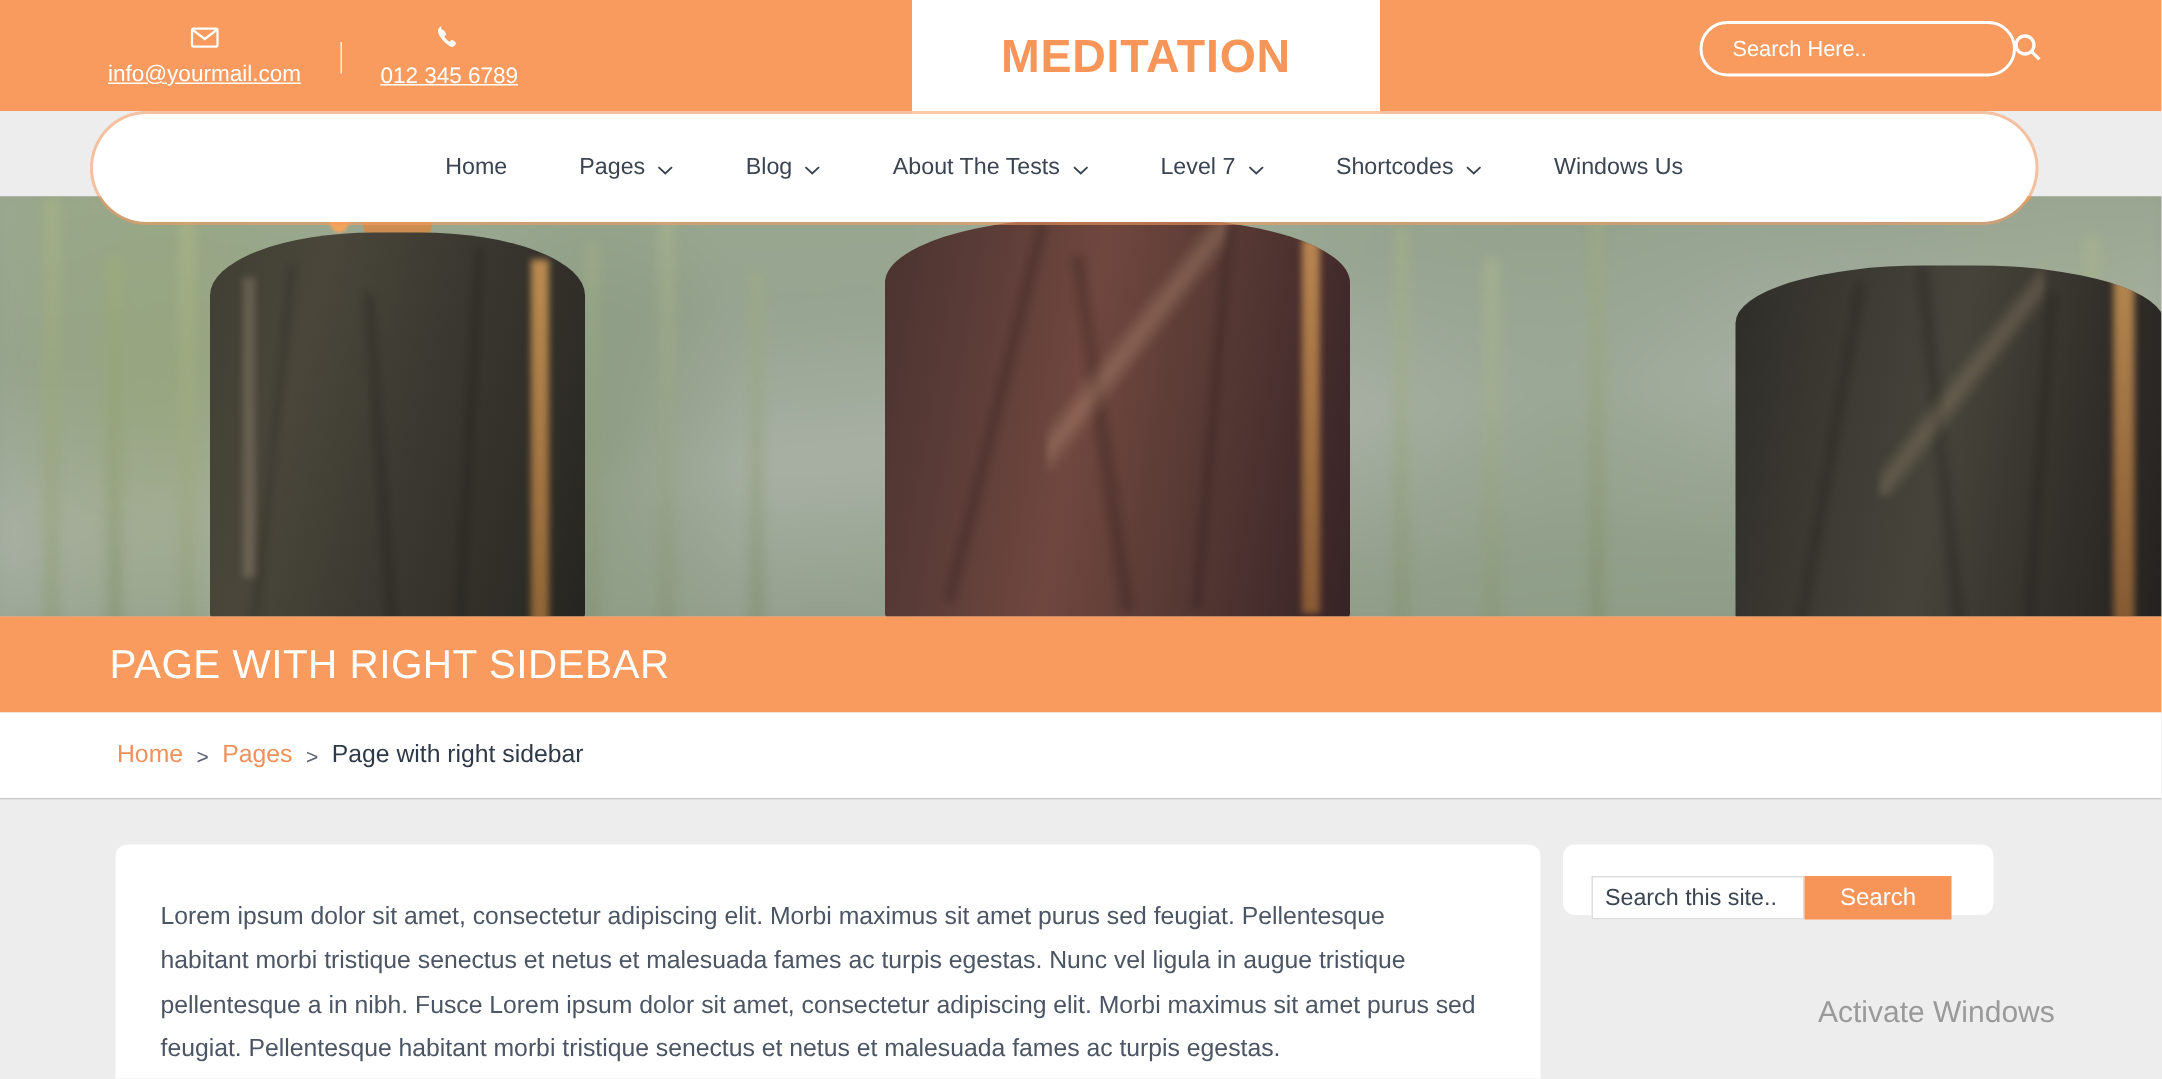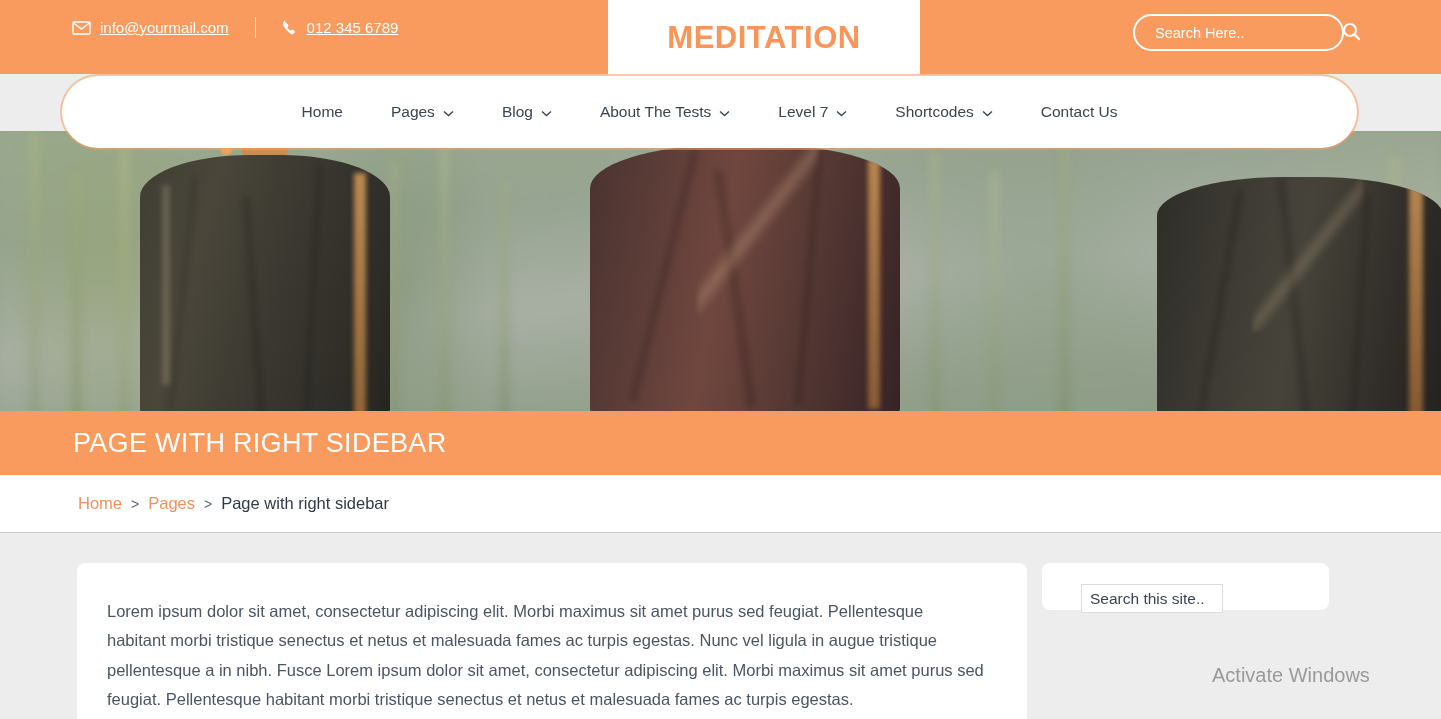--- a/index.html
+++ b/index.html
@@ -31,20 +31,21 @@
     gap: 0px;
     color: #ffffff;
     font-size: 15px;
   }
   .contact-item {
     display: flex;
     align-items: center;
     gap: 9px;
     color: #fff;
     white-space: nowrap;
+    flex-direction: column;
   }
   .contact-item .glyph { display: flex; align-items: center; }
   .contact-sep {
     width: 1px;
     height: 21px;
     background: rgba(255,255,255,.85);
     margin: 0 26px;
   }
 
   
@@ -262,21 +263,21 @@
     top: 30px; left: 1042px;
     width: 287px;
   }
   .widget {
     background: #ffffff;
     border-radius: 8px;
     padding: 22px 20px;
     margin-bottom: 17px;
   }
   .search-widget { display: flex; align-items: stretch; height: 47px; padding: 21px 19px; }
-  .search-widget-inner { display: flex; height: 29px; width: 100%; margin-left: 20px; }
+  .search-widget-inner { display: flex; height: 29px; width: 100%; }
   .site-search-input {
     width: 142px;
     border: 1px solid #dddddd;
     outline: none;
     background: #fff;
     font-family: "Liberation Sans", sans-serif;
     font-size: 15.5px;
     color: #3b4450;
     padding: 0 8px;
   }
@@ -455,21 +456,21 @@
     </li>
     <li class="nav-item">
       <span>Shortcodes</span>
       <span class="chev">
         <svg width="11" height="7" viewBox="0 0 11 7" fill="none" stroke="#3b4450" stroke-width="1.3">
             <path d="M1 1.4 L5.5 5.6 L10 1.4"></path>
           </svg>
       </span>
     </li>
     <li class="nav-item">
-      <span>Contact Us</span>
+      <span>Windows Us</span>
     </li>
   </ul>
 </nav>
 
 <div class="title-banner">
   <h1>PAGE WITH RIGHT SIDEBAR</h1>
 </div>
 
 <div class="crumb-bar">
   <div class="crumb">
@@ -485,20 +486,21 @@
 
   <div class="content-card">
     <p>Lorem ipsum dolor sit amet, consectetur adipiscing elit. Morbi maximus sit amet purus sed feugiat. Pellentesque habitant morbi tristique senectus et netus et malesuada fames ac turpis egestas. Nunc vel ligula in augue tristique pellentesque a in nibh. Fusce Lorem ipsum dolor sit amet, consectetur adipiscing elit. Morbi maximus sit amet purus sed feugiat. Pellentesque habitant morbi tristique senectus et netus et malesuada fames ac turpis egestas.</p>
   </div>
 
   <aside class="sidebar">
 
     <div class="widget search-widget">
       <form class="search-widget-inner">
         <input class="site-search-input" type="text" placeholder="Search this site.." style="">
+        <button class="site-search-btn" type="submit">Search</button>
       </form>
     </div>
 
 
   </aside>
 </div>
 
 <div class="watermark">
   <div class="wm-title">Activate Windows</div>
 </div>

